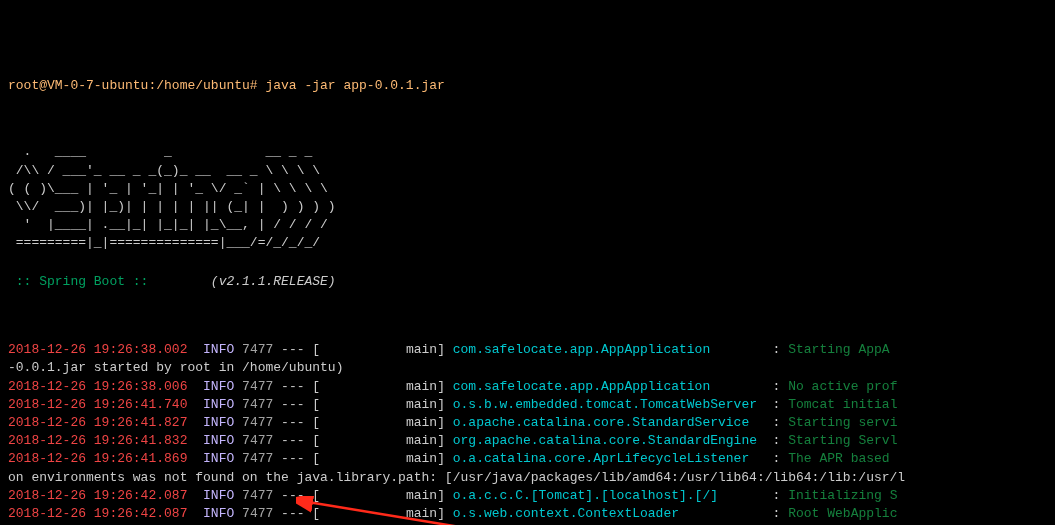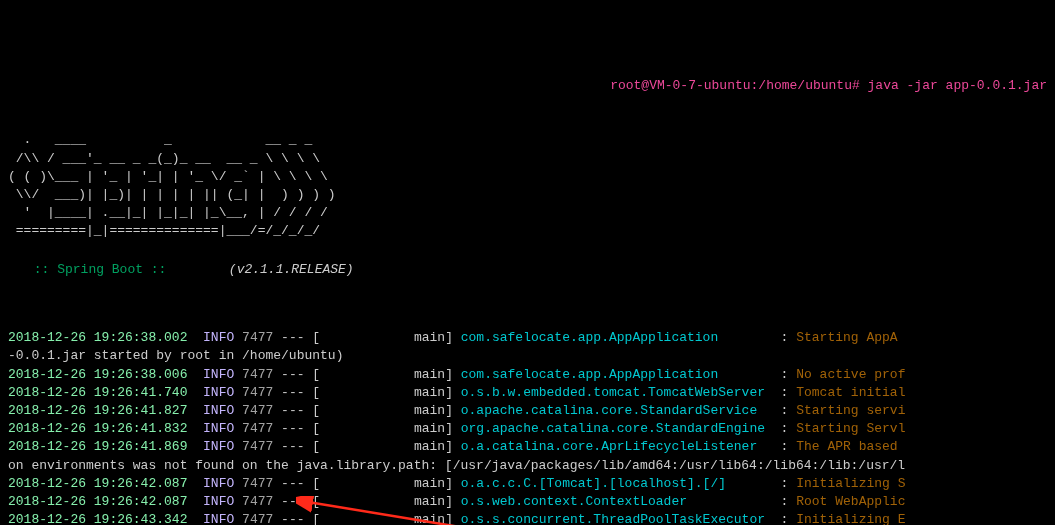--- a/index.html
+++ b/index.html
@@ -13,62 +13,60 @@
       font-family: 'Courier New', Consolas, monospace;
       font-size: 13px;
       line-height: 1.4;
       padding: 4px 8px;
       width: 1055px;
       height: 525px;
       overflow: hidden;
       white-space: pre;
     }
     .prompt-line {
-      color: #ec4899;
-      text-align: right;
+      color: #fdba74;
     }
     .ascii-art {
       color: #ccc;
+      margin-top: 12px;
     }
     .spring-boot-line {
       margin-top: 2px;
     }
     .spring-boot-label {
       color: #00a060;
-      margin-left: 18px;
     }
     .version {
       color: #ccc;
       font-style: italic;
     }
     .log-block {
       margin-top: 14px;
     }
     .log-line {
       color: #ccc;
     }
     .timestamp {
-      color: #86efac;
+      color: #ef4444;
     }
     .level-info {
       color: #c4b5fd;
     }
     .pid {
       color: #a3a3a3;
     }
     .thread {
       color: #ccc;
-      margin-left: 8px;
     }
     .logger {
       color: #00c8d0;
       text-align: right;
     }
     .message {
-      color: #a16207;
+      color: #15803d;
     }
     .arrow-container {
       position: absolute;
       left: 280px;
       top: 478px;
       pointer-events: none;
     }
   </style>
 </head>
 <body>

